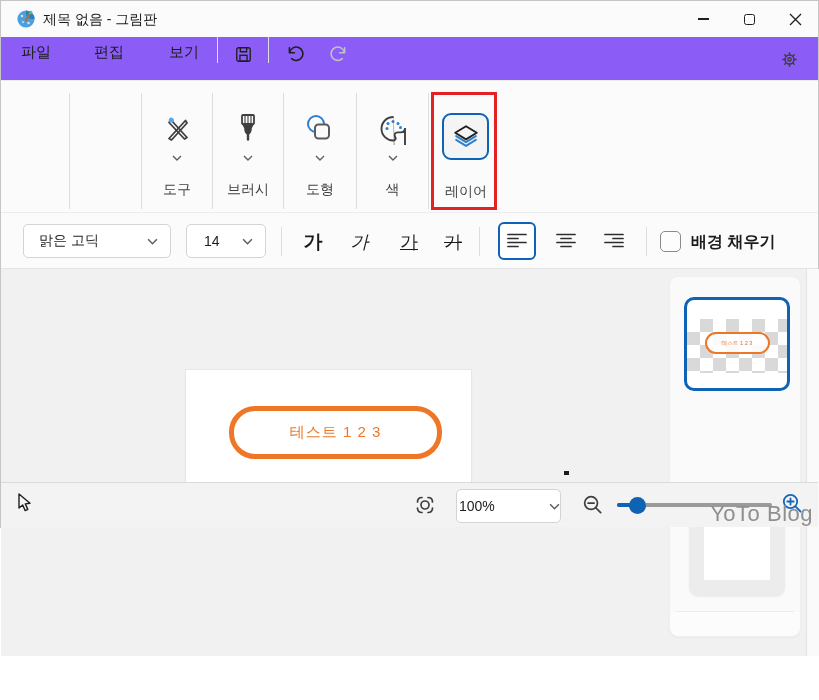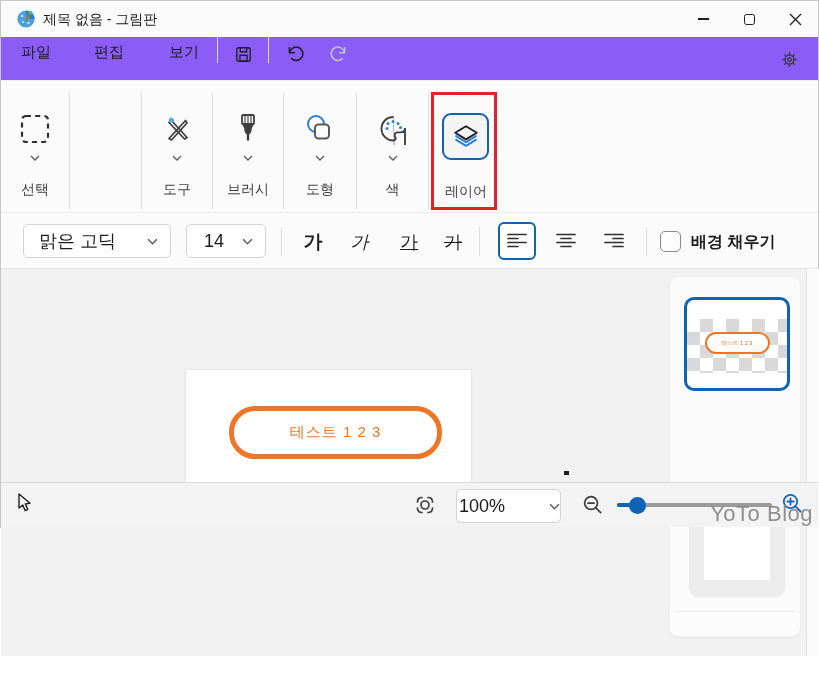--- a/index.html
+++ b/index.html
@@ -42,21 +42,21 @@
   .rgroup .rchev{position:absolute;left:0;right:0;top:74px;display:flex;justify-content:center;}
   .rgroup .rlabel{position:absolute;left:0;right:0;top:100px;font-size:14px;color:#3f3f3f;}
   .ribbon .v-sep{position:absolute;top:12px;height:116px;}
   .rs0{left:68px;} .rs1{left:140px;} .rs2{left:211px;} .rs3{left:282px;} .rs4{left:355px;} .rs5{left:427px;}
   .layers-btn{position:absolute;left:13px;top:32px;width:47px;height:47px;border:2px solid var(--accent);border-radius:9px;background:#f4f4f4;display:flex;align-items:center;justify-content:center;}
   .layers-label{top:102px !important;}
   .red-box{position:absolute;left:430px;top:11px;width:66px;height:118px;border:3px solid var(--highlight-red);z-index:5;pointer-events:none;}
 
   
   .textbar{position:absolute;left:0;top:213px;right:0;height:55px;background:#fbfbfb;border-bottom:1px solid #e4e4e4;}
-  .combo{position:absolute;top:10px;height:34px;background:#fff;border:1px solid #d4d4d4;border-radius:5px;display:flex;align-items:center;font-size:18px;color:#1b1b1b;}
+  .combo{position:absolute;top:10px;height:34px;background:#fff;border:1px solid #d4d4d4;border-radius:5px;display:flex;align-items:center;font-size:14px;color:#1b1b1b;}
   .font-combo{left:22px;width:148px;padding:0 12px 0 15px;}
   .size-combo{left:185px;width:80px;padding:0 12px 0 17px;}
   .combo .chev{margin-left:auto;}
   .textbar .v-sep{position:absolute;top:13px;height:29px;}
   .ts0{left:280px;} .ts1{left:478px;} .ts2{left:645px;}
   .fmt-btn{position:absolute;top:9px;width:40px;height:37px;display:flex;align-items:center;justify-content:center;font-size:19px;color:#1b1b1b;border-radius:5px;}
   .fb-bold{left:292px;font-weight:bold;}
   .fb-italic{left:340px;}
   .fb-italic span{display:inline-block;transform:skewX(-14deg);font-size:18px;}
   .fb-underline{left:388px;font-size:18px;}
@@ -172,33 +172,20 @@
           <circle cx="12" cy="12" r="1.9"></circle>
           <path d="M17.2 12 H19.6 M12 17.2 V19.6 M6.8 12 H4.4 M12 6.8 V4.4"></path>
           <path d="M15.7 15.7 L17.4 17.4 M8.3 15.7 L6.6 17.4 M8.3 8.3 L6.6 6.6 M15.7 8.3 L17.4 6.6"></path>
         </g>
       </svg>
     </div>
   </div>
 
   <div class="ribbon">
 
-    <div class="rgroup rg0">
-      <div class="ricon">
-        <svg width="32" height="32" viewBox="0 0 32 32">
-          <rect x="3" y="3" width="26" height="26" rx="4" fill="none" stroke="#2d2d2d" stroke-width="2.2" stroke-dasharray="5 4.2"></rect>
-        </svg>
-      </div>
-      <div class="rchev">
-        <svg width="10" height="6" viewBox="0 0 10 6">
-            <path d="M1 1 L5 5 L9 1" fill="none" stroke="#5f5f5f" stroke-width="1.4"></path>
-          </svg>
-      </div>
-      <div class="rlabel">선택</div>
-    </div>
     <span class="v-sep rs0"></span>
 
     <span class="v-sep rs1"></span>
 
     <div class="rgroup rg2">
       <div class="ricon">
         <svg width="32" height="32" viewBox="0 0 32 32">
           <path d="M8 25.5 L24.5 7.5 L26 10 L10.5 27 Z" fill="none" stroke="#3f3f3f" stroke-width="1.8" stroke-linejoin="round"></path>
           <path d="M10 7 L26 24.5 L23.5 26 L8 9.5 Z" fill="none" stroke="#3f3f3f" stroke-width="1.8" stroke-linejoin="round"></path>
           <path d="M9.5 4.5 c2.6 0 4 1.8 3.6 4.2 l-3.8 1 c-2 -1.4 -2.2 -3.6 .2 -5.2 z" fill="#5aa7e8"></path>

